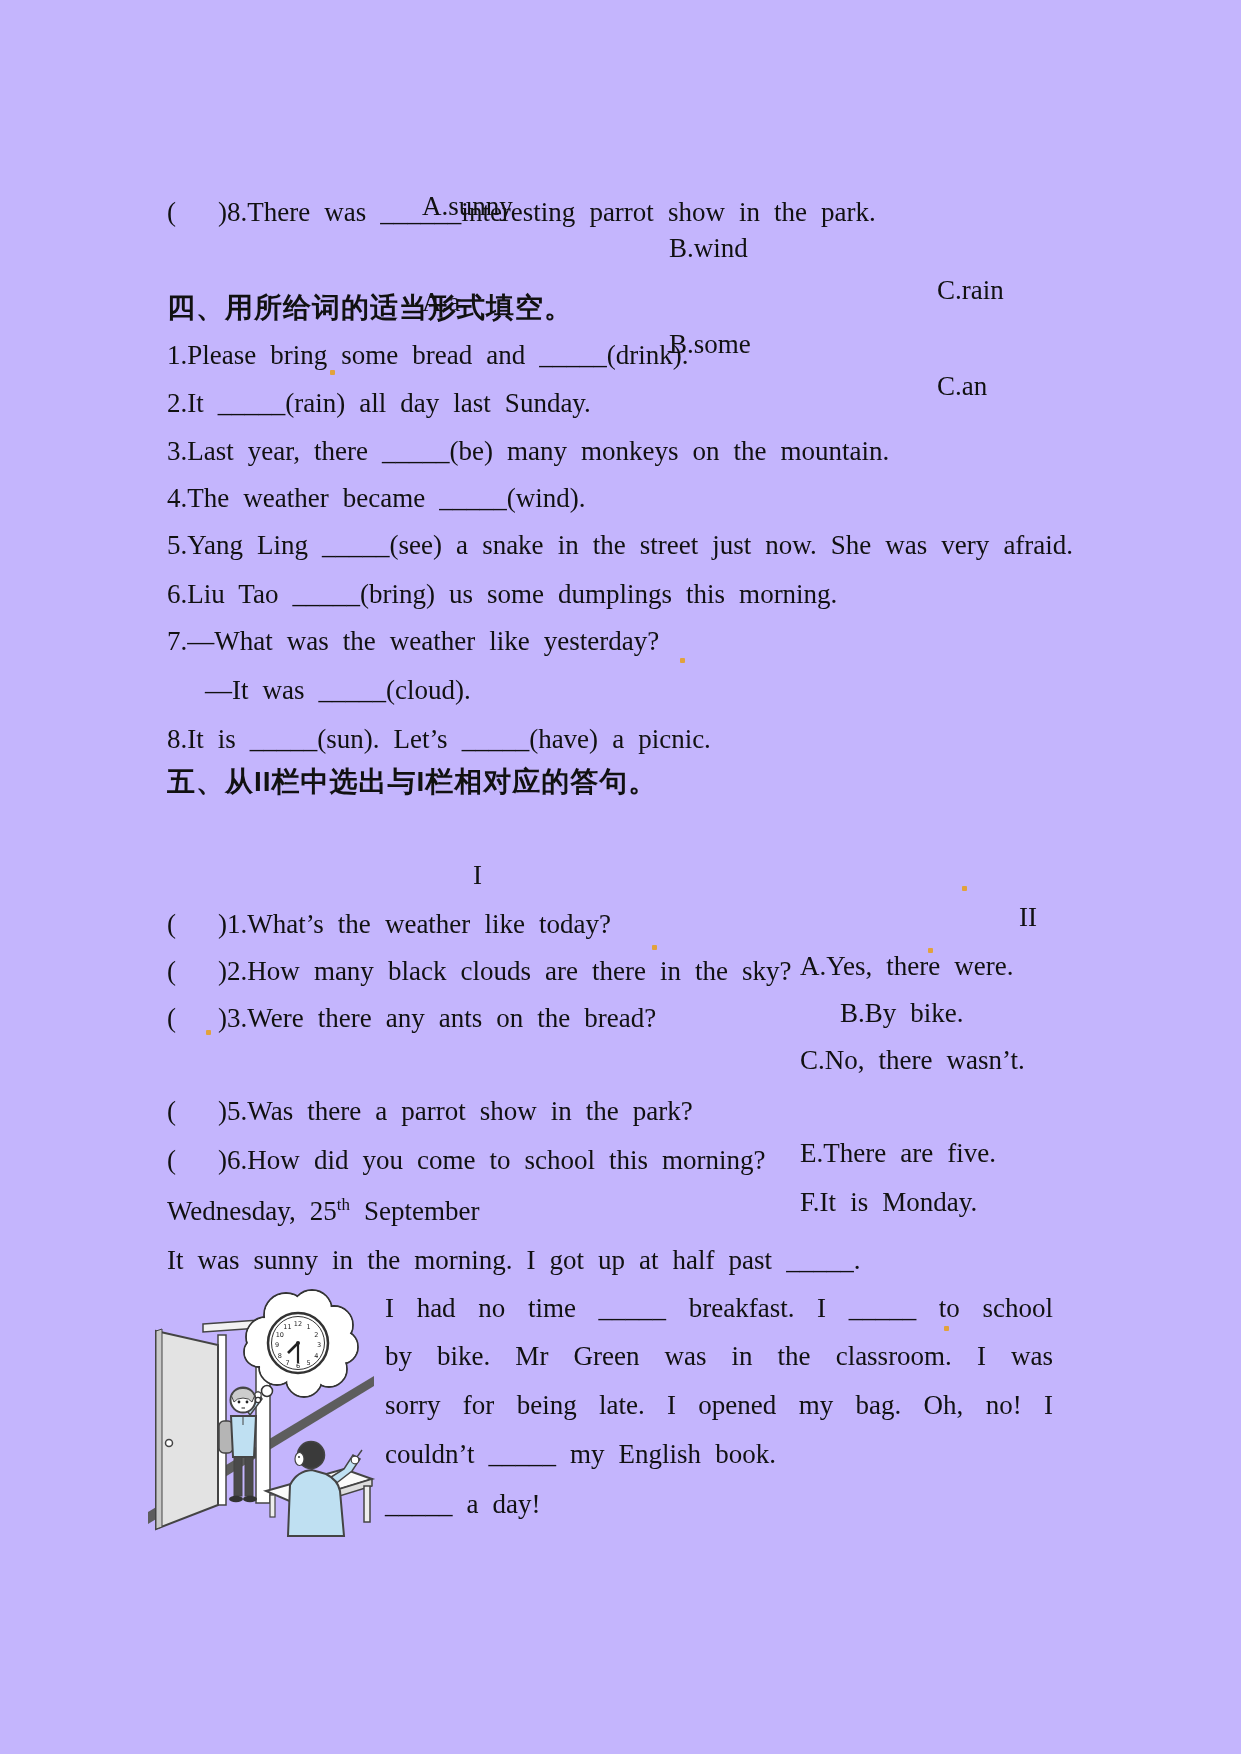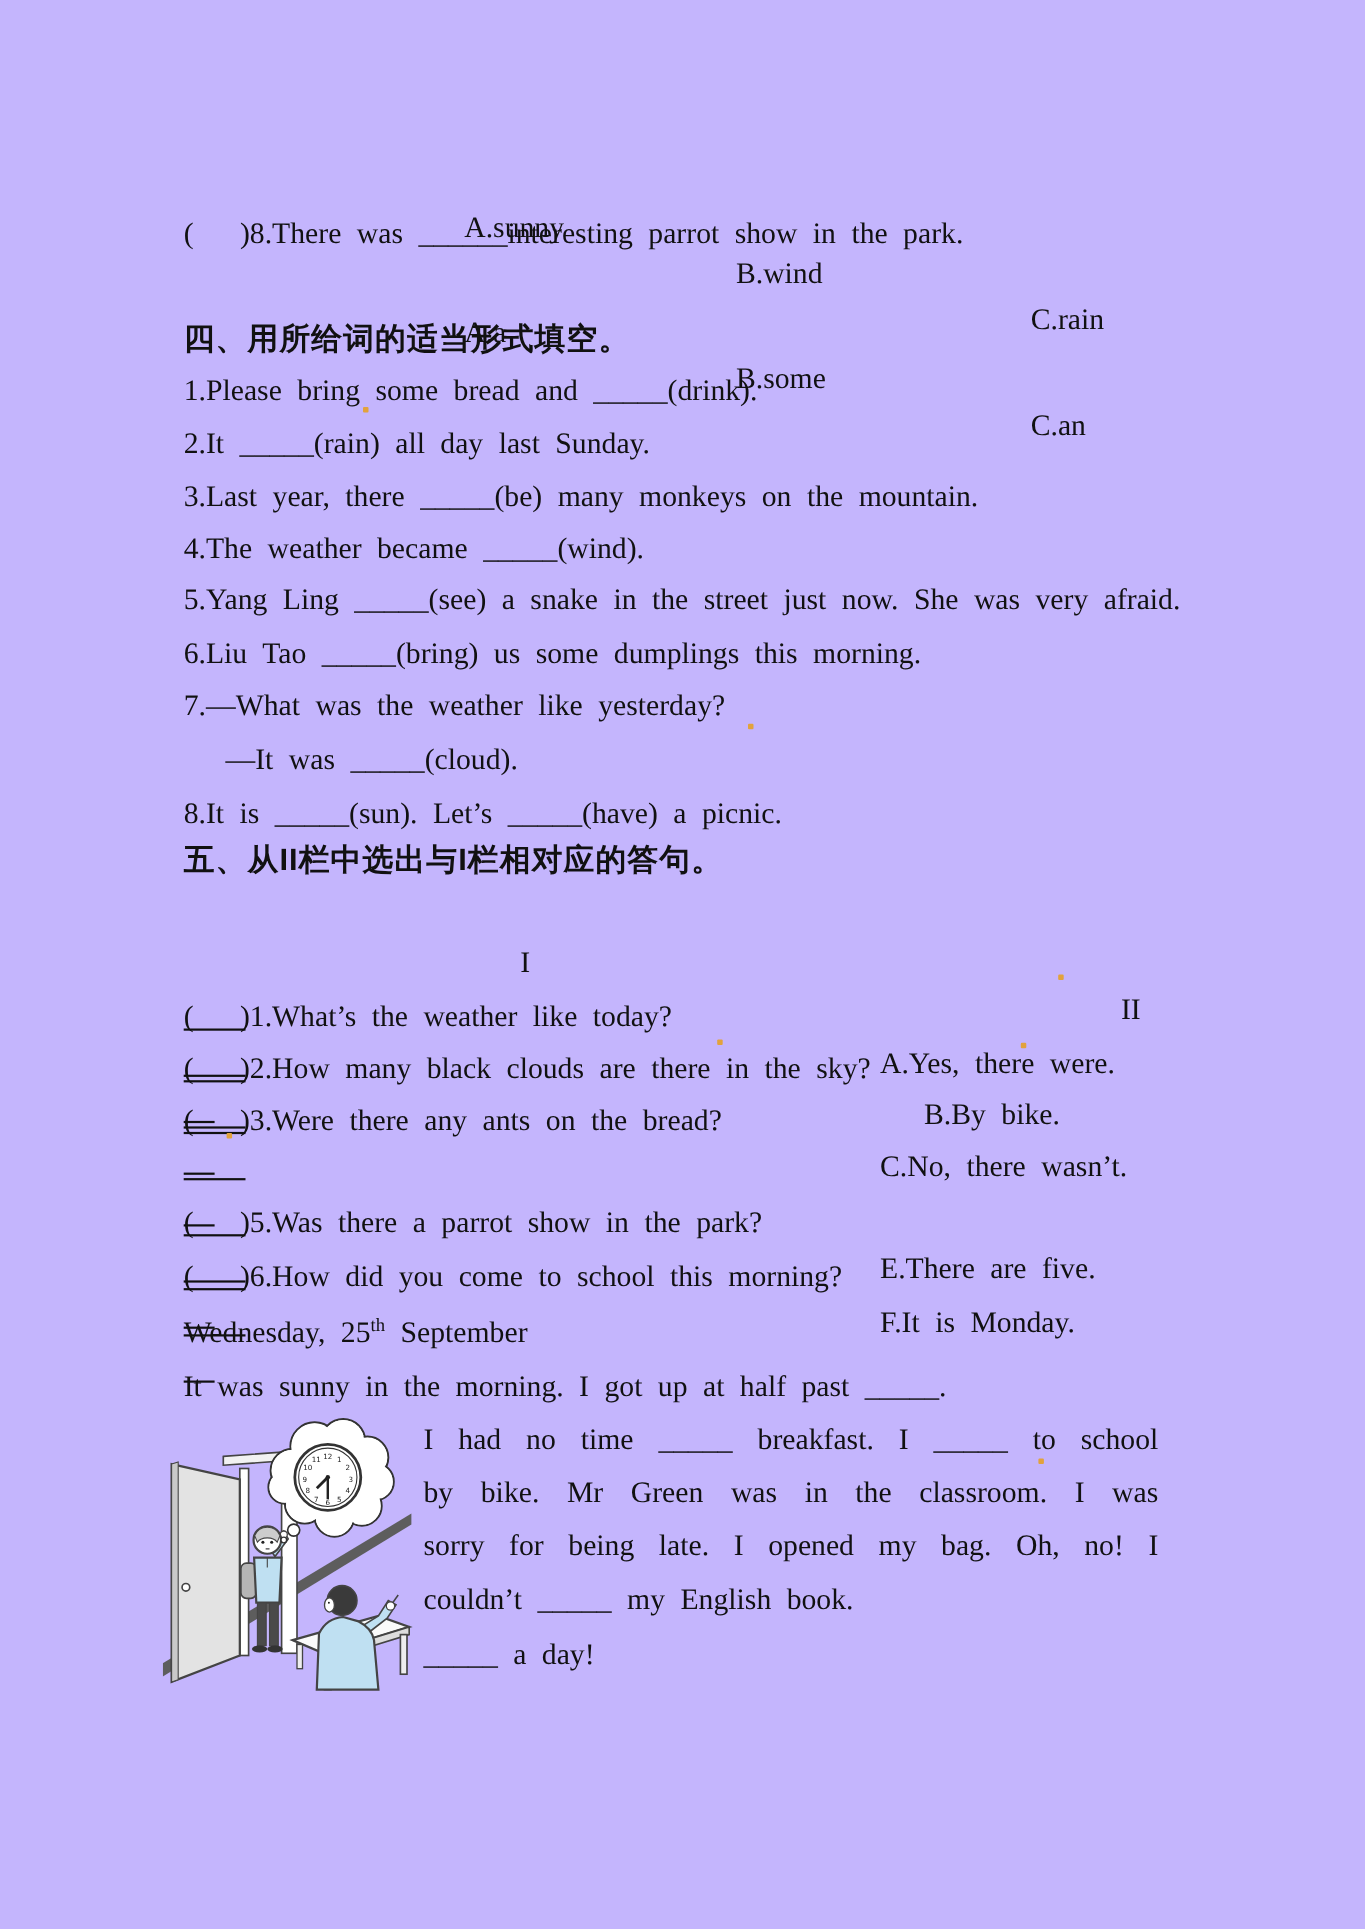--- a/index.html
+++ b/index.html
@@ -26,21 +26,21 @@
     letter-spacing:1px;
     text-align:center;
   }
   .opt{position:absolute;white-space:pre;}
   .opt.c1{left:255px;} .opt.c2{left:502px;} .opt.c3{left:770px;}
   .colhead-1{position:absolute;left:306px;}
   .colhead-2{position:absolute;left:852px;}
   .pair-q{position:absolute;left:0;}
   .pair-a{position:absolute;left:633px;white-space:pre-wrap;}
   .pair-a.indent{left:673px;}
-  .pairline{width:1000px;text-decoration:underline;}
+  .pairline{width:1000px;}
   .para{
     left:385px;width:668px;
     white-space:normal;
   }
   .just{text-align:justify;text-align-last:justify;}
   .indent-reply{left:205px;}
   sup{font-size:17px;vertical-align:super;line-height:0;}
   .dot{
     position:absolute;width:5px;height:5px;
     border-radius:1px;

